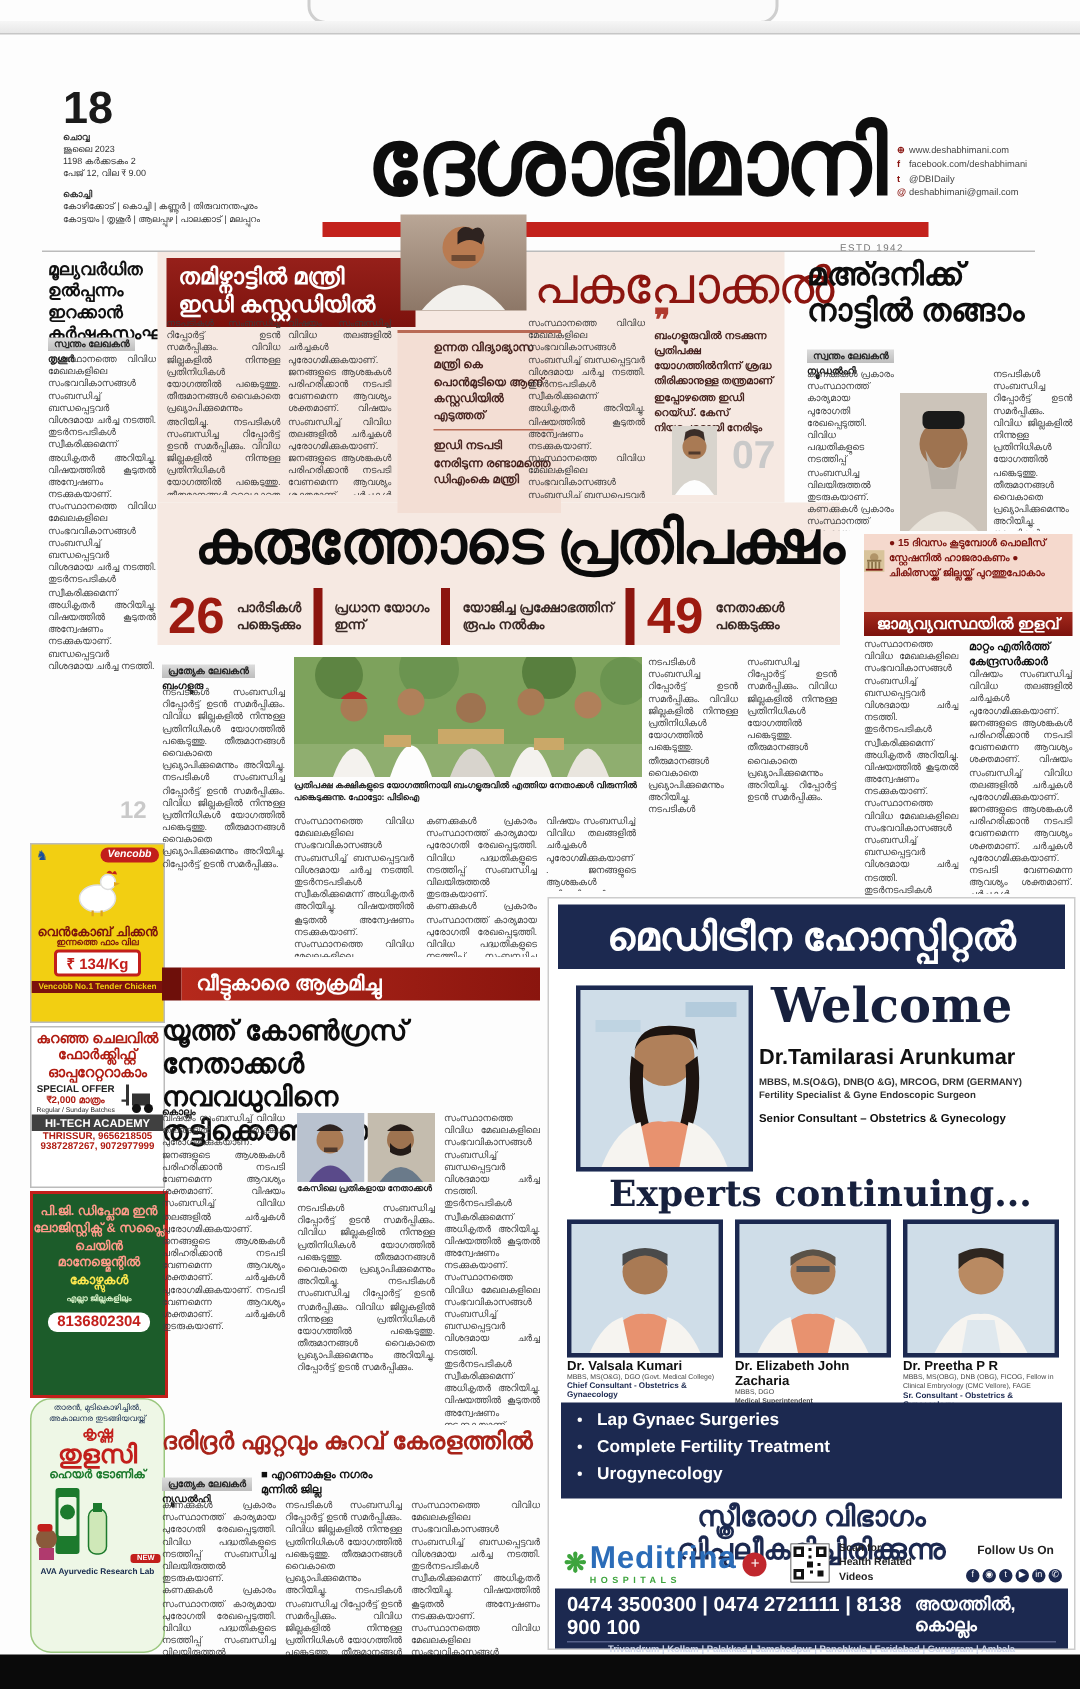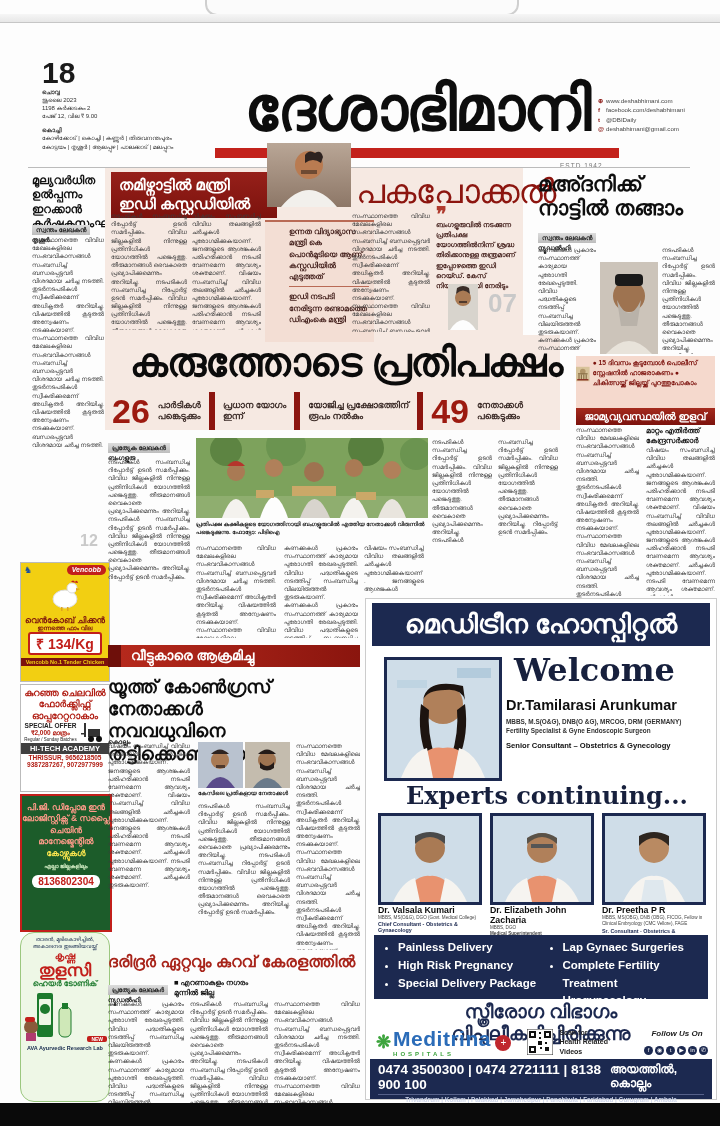--- a/index.html
+++ b/index.html
@@ -50,21 +50,21 @@
           padding:3px 10px;}
   .kickerblock{background:#6e0f0a;width:13px;}
   .h-youth{font-size:18.5px;font-weight:bold;line-height:1.2;color:#0d0d0d;}
   .h-poor{font-size:16px;font-weight:bold;color:#a8241a;line-height:1.1;}
   
   .adbox{border:1px solid #bbb;background:#fff;overflow:hidden;}
   .venc{background:#f2cf12;}
   .venc .brand{background:#c21f1b;color:#fff;font-size:7px;font-weight:bold;border-radius:8px;padding:1px 5px;
                font-style:italic;}
   .venc .t{color:#7c120d;font-weight:bold;font-size:8.5px;line-height:1.2;}
-  .venc .price{background:#fff;border:2px solid #c21f1b;color:#c21f1b;font-weight:bold;font-size:14px;
+  .venc .price{background:#fff;border:2px solid #c21f1b;color:#c21f1b;font-weight:bold;font-size:10px;
                border-radius:3px;padding:0 6px;display:inline-block;}
   .venc .strip{background:#7c120d;color:#f2cf12;font-size:5.5px;font-weight:bold;padding:1px 2px;}
   .hitech .t{color:#b01c12;font-weight:bold;font-size:9.5px;line-height:1.2;}
   .hitech .offer{font-size:6.5px;font-weight:bold;color:#222;}
   .hitech .band{background:#404040;color:#fff;font-size:7.5px;font-weight:bold;padding:1px 2px;}
   .hitech .ph{color:#b01c12;font-size:6.5px;font-weight:bold;}
   .logi{background:#1c5c2a;border:2px solid #c21f1b;color:#ffe84f;}
   .logi .r{color:#ff9b8a;font-weight:bold;}
   .logi .ph{background:#fff;color:#c21f1b;font-weight:bold;border-radius:6px;font-size:10px;display:inline-block;
             padding:0 6px;}
@@ -82,21 +82,21 @@
   .drq{font-size:6.4px;font-weight:bold;color:#333;line-height:1.45;}
   .drrole{font-size:7.6px;font-weight:bold;color:#101010;}
   .card-name{font-size:8.8px;font-weight:bold;color:#101010;}
   .card-q{font-size:4.6px;color:#444;line-height:1.4;}
   .card-role{font-size:5.4px;font-weight:bold;color:#1c2950;}
   .svc{color:#fff;font-weight:bold;font-size:11.5px;line-height:1.55;}
   .tagline{color:#1c2950;font-weight:bold;font-size:19px;}
   .mbrand{color:#2b6cb8;font-weight:bold;font-size:21px;letter-spacing:0.5px;}
   .mbrand-sub{color:#3da43d;font-size:6px;letter-spacing:3px;font-weight:bold;}
   .scan{font-size:7px;font-weight:bold;color:#222;line-height:1.3;}
-  .follow{font-size:8px;font-weight:bold;color:#222;font-style:italic;}
+  .follow{font-size:8px;font-weight:bold;color:#222;}
   .dot{display:inline-block;width:9px;height:9px;border-radius:50%;background:#1c2950;color:#fff;
        font-size:6px;text-align:center;line-height:9px;margin-right:2px;}
   .phones{color:#fff;font-weight:bold;font-size:13.5px;}
   .loc{color:#fff;font-weight:bold;font-size:12px;}
   .branches{color:#cdd5ea;font-size:6.3px;font-weight:bold;text-align:center;line-height:1.4;}
   .photo-frame{border:3px solid #1c2950;background:#cfdde8;overflow:hidden;}
   .blackbar{position:absolute;left:0;top:1103px;width:720px;height:23px;background:#0a0a0a;}
   .col2{column-count:2;column-gap:6px;}
 </style>
 </head>
@@ -462,25 +462,20 @@
               <path d="M40 64 l18 0 4 22 -26 0z" fill="#dfe8ee"></path>
             </svg>
         </div>
         <div class="card-name">Dr. Preetha P R</div>
         <div class="card-q">MBBS, MS(OBG), DNB (OBG), FICOG, Fellow in Clinical Embryology (CMC Vellore), FAGE</div>
         <div class="card-role">Sr. Consultant - Obstetrics &amp; Gynaecology</div>
       </div>
     </div>
 
     <div class="navy abs" style="left:8px;top:336px;width:334px;height:60px;display:flex;padding-top:4px;">
-      <ul class="svc" style="margin:0;padding-left:24px;width:150px;">
-        <li>Painless Delivery</li>
-        <li>High Risk Pregnancy</li>
-        <li>Special Delivery Package</li>
-      </ul>
       <ul class="svc" style="margin:0;padding-left:24px;">
         <li>Lap Gynaec Surgeries</li>
         <li>Complete Fertility Treatment</li>
         <li>Urogynecology</li>
       </ul>
     </div>
 
     <div class="abs tagline center" style="left:8px;top:402px;width:334px;">സ്ത്രീരോഗ വിഭാഗം വിപുലീകരിച്ചിരിക്കുന്നു</div>
 
     <div class="abs" style="left:10px;top:428px;width:334px;display:flex;align-items:center;">

